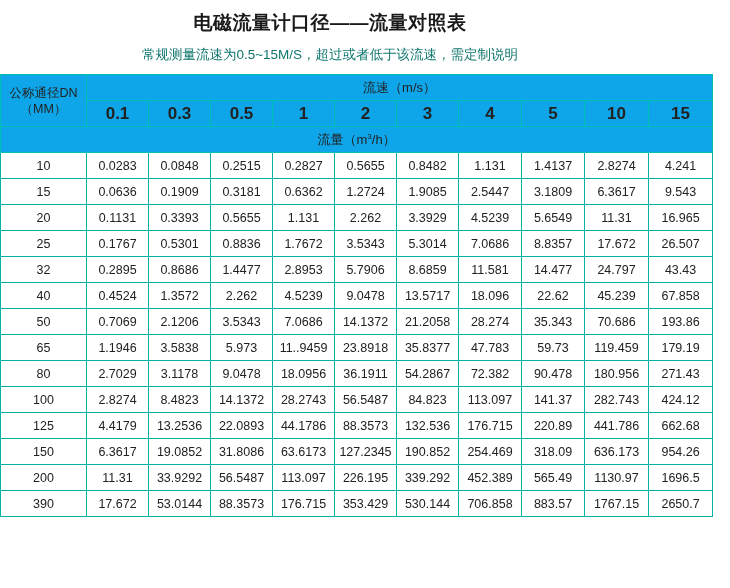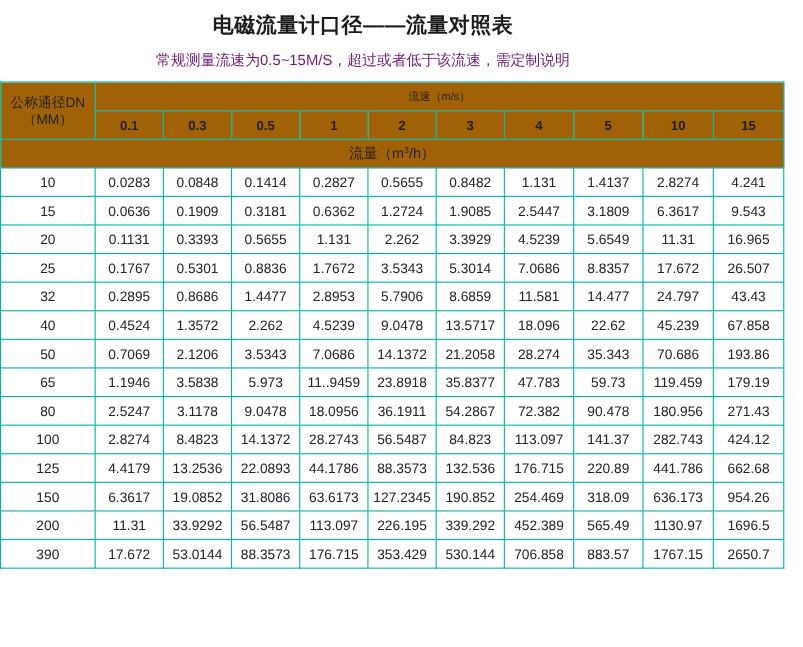--- a/index.html
+++ b/index.html
@@ -24,59 +24,59 @@
     text-align: center;
     font-size: 19px;
     font-weight: bold;
     color: #1a1a1a;
     padding-top: 10px;
     letter-spacing: 0.5px;
   }
   .subtitle {
     text-align: center;
     font-size: 13.5px;
-    color: #701a75;
+    color: #0f766e;
     padding-top: 10px;
     padding-bottom: 10px;
   }
   table.flow {
     border-collapse: collapse;
     width: 712px;
     margin: 0 auto;
     table-layout: fixed;
   }
   table.flow td, table.flow th {
     border: 1px solid #00b3a6;
     text-align: center;
     font-size: 12.5px;
     color: #222;
     height: 26px;
     padding: 0 2px;
     font-weight: normal;
     box-sizing: border-box;
   }
   .head-cell {
-    background: #a16207;
+    background: #0ea5e9;
     color: #ffffff;
     font-weight: bold;
     border: 1px solid #00bfb3 !important;
   }
   .head-cell.dn {
     font-size: 12.5px;
     line-height: 16px;
   }
   .head-cell.speed-title {
-    font-size: 10px;
+    font-size: 13px;
   }
   .head-cell.flow-title {
     font-size: 13px;
     margin-top: 16px;
   }
   .head-cell.num {
-    font-size: 12px;
+    font-size: 17px;
     font-weight: bold;
   }
   td.dn-col {
     font-size: 12.5px;
   }
   .sup {
     font-size: 8px;
     vertical-align: super;
   }
   .dn-line {
@@ -127,21 +127,21 @@
       </tr>
       <tr>
         <th class="head-cell flow-title" colspan="11"><span>流量（m</span><span class="sup">3</span><span>/h）</span></th>
       </tr>
     </thead>
     <tbody>
       <tr>
         <td class="dn-col">10</td>
         <td>0.0283</td>
         <td>0.0848</td>
-        <td>0.1414</td>
+        <td>0.2515</td>
         <td>0.2827</td>
         <td>0.5655</td>
         <td>0.8482</td>
         <td>1.131</td>
         <td>1.4137</td>
         <td>2.8274</td>
         <td>4.241</td>
       </tr>
       <tr>
         <td class="dn-col">15</td>
@@ -229,21 +229,21 @@
         <td>11..9459</td>
         <td>23.8918</td>
         <td>35.8377</td>
         <td>47.783</td>
         <td>59.73</td>
         <td>119.459</td>
         <td>179.19</td>
       </tr>
       <tr>
         <td class="dn-col">80</td>
-        <td>2.5247</td>
+        <td>2.7029</td>
         <td>3.1178</td>
         <td>9.0478</td>
         <td>18.0956</td>
         <td>36.1911</td>
         <td>54.2867</td>
         <td>72.382</td>
         <td>90.478</td>
         <td>180.956</td>
         <td>271.43</td>
       </tr>

